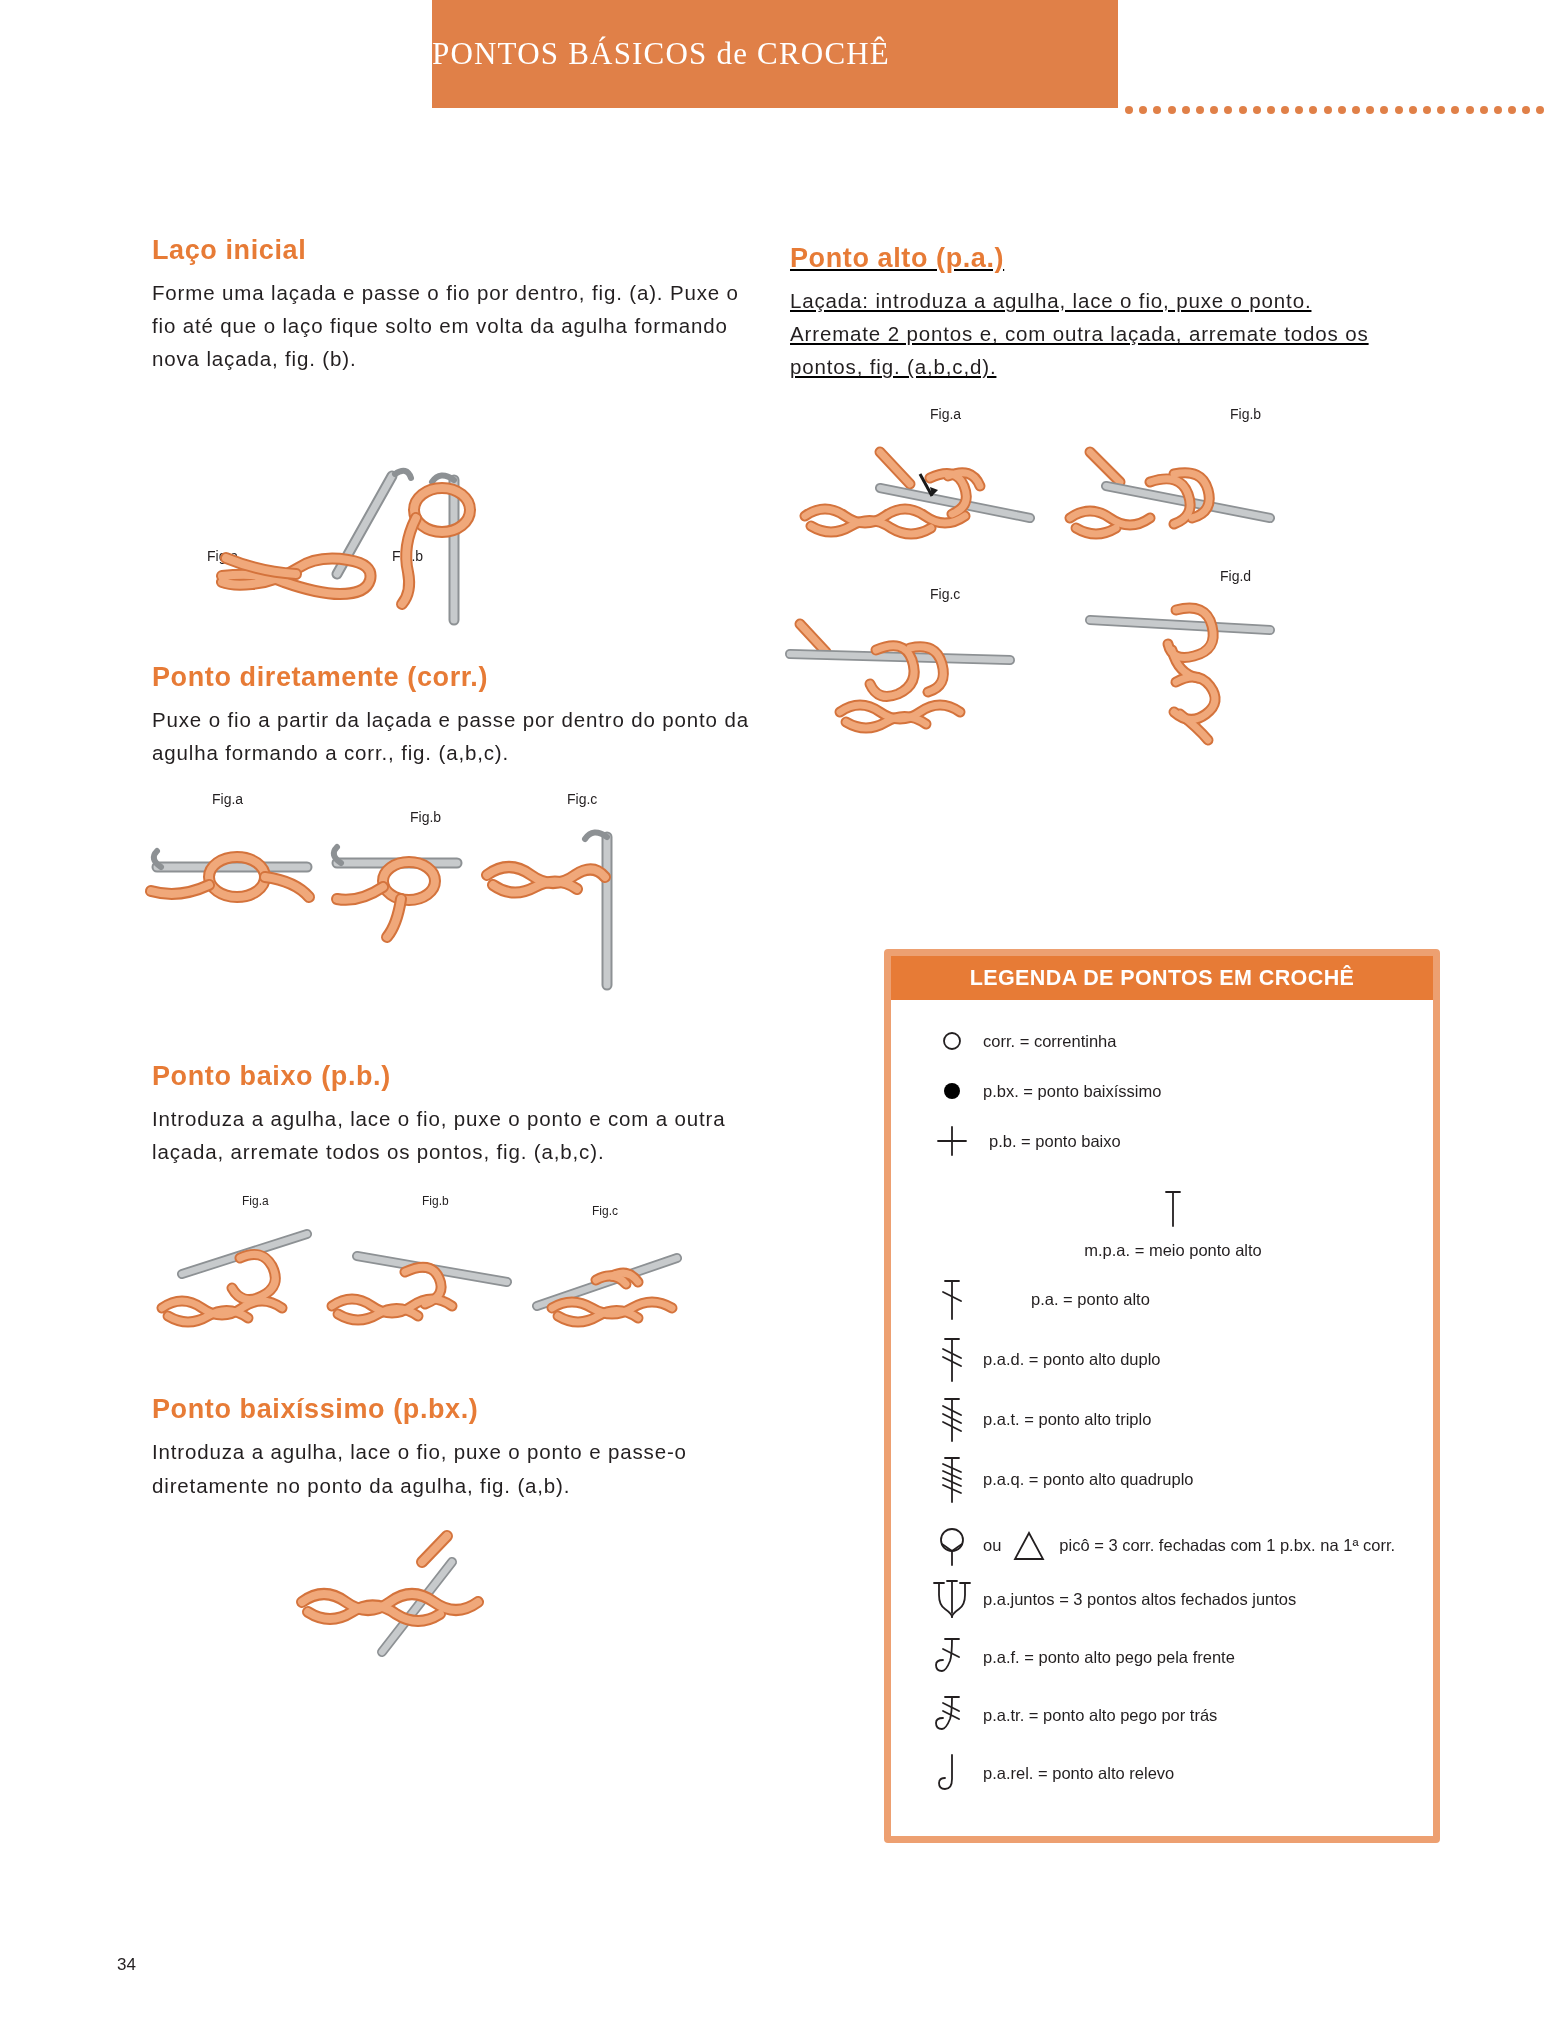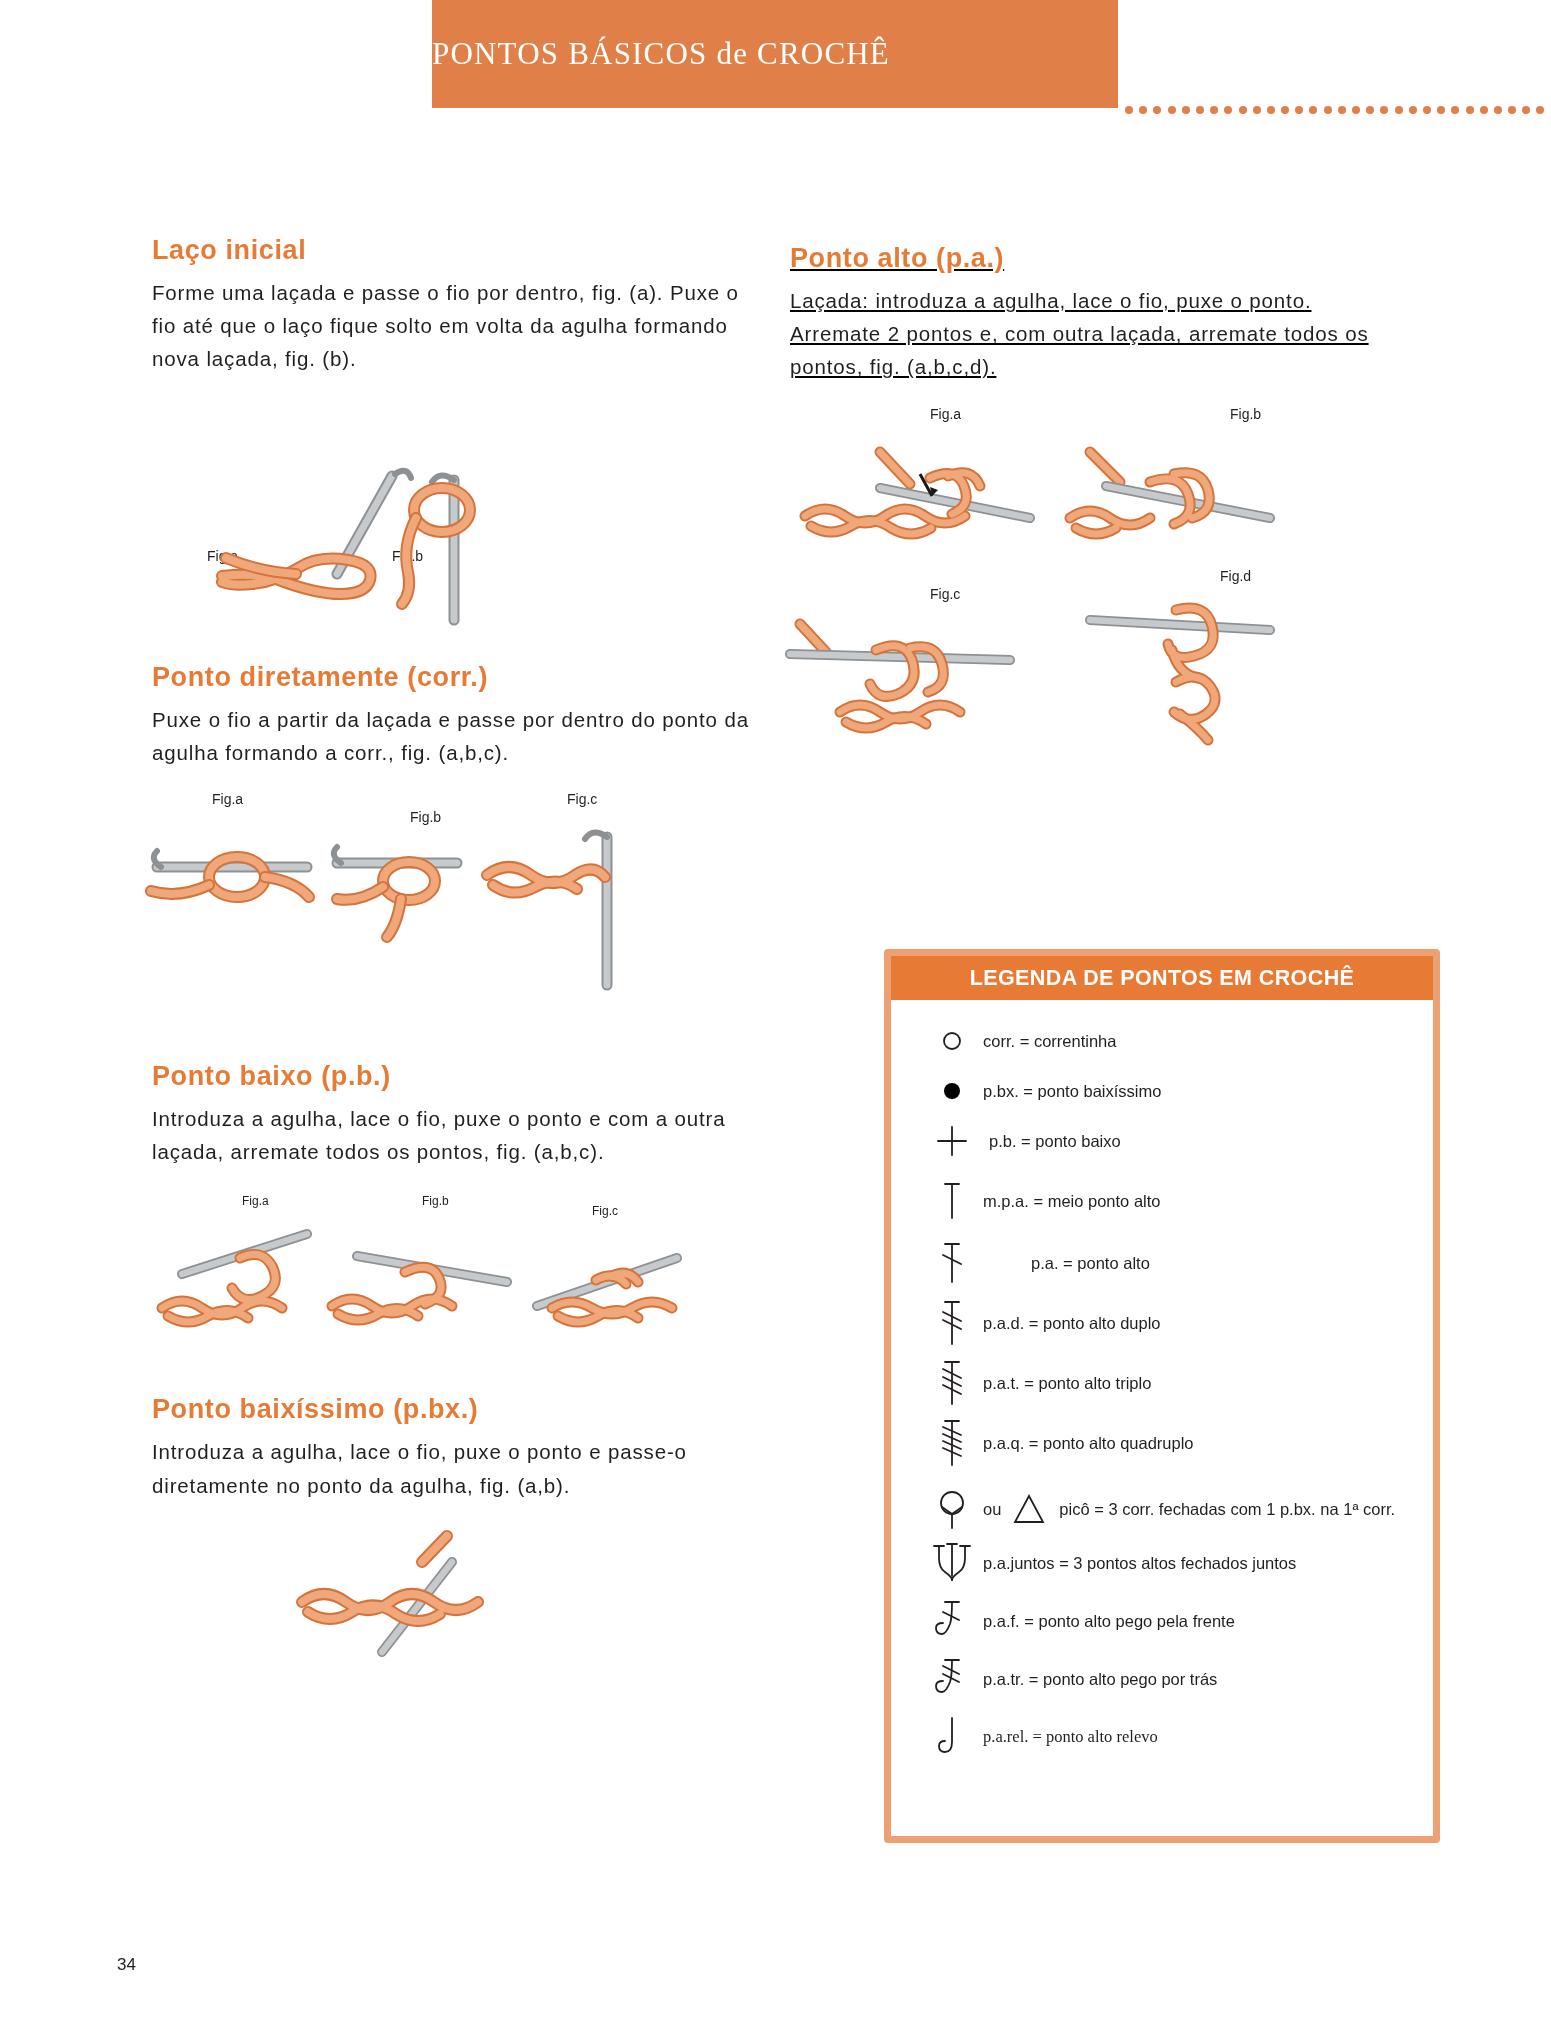--- a/index.html
+++ b/index.html
@@ -426,21 +426,21 @@
         </li>
         <li class="legend-row" style="margin-top: 4px; gap: 6px;">
           <span class="legend-sym">
             <svg width="46" height="46" viewBox="0 0 46 46">
               <path d="M23 9 L23 37" stroke="#231f20" stroke-width="1.8" fill="none" stroke-linecap="round"></path>
               <path d="M9 23 L37 23" stroke="#231f20" stroke-width="1.8" fill="none" stroke-linecap="round"></path>
             </svg>
           </span>
           <span class="legend-txt">p.b. = ponto baixo</span>
         </li>
-        <li class="legend-row" style="margin-top: 14px;">
+        <li class="legend-row" style="margin-top: 14px; flex-direction: column;">
           <span class="legend-sym">
             <svg width="46" height="46" viewBox="0 0 46 46">
               <path d="M23 6 L23 40" stroke="#231f20" stroke-width="1.8" fill="none" stroke-linecap="round"></path>
               <path d="M16 6 L30 6" stroke="#231f20" stroke-width="1.8" fill="none" stroke-linecap="round"></path>
             </svg>
           </span>
           <span class="legend-txt">m.p.a. = meio ponto alto</span>
         </li>
         <li class="legend-row" style="margin-top: 16px; gap: 48px;">
           <span class="legend-sym">
@@ -532,21 +532,21 @@
           <span class="legend-sym">
             <svg width="46" height="46" viewBox="0 0 46 46">
               <path d="M16 4 L30 4" stroke="#231f20" stroke-width="1.8" fill="none" stroke-linecap="round"></path>
               <path d="M23 4 q0 16 -2 22 q-4 10 -8 10 q-6 0 -6 -6 q0 -5 7 -5" stroke="#231f20" stroke-width="1.8" fill="none" stroke-linecap="round"></path>
               <path d="M14 10 L30 18" stroke="#231f20" stroke-width="1.8" fill="none" stroke-linecap="round"></path>
               <path d="M14 18 L30 26" stroke="#231f20" stroke-width="1.8" fill="none" stroke-linecap="round"></path>
             </svg>
           </span>
           <span class="legend-txt">p.a.tr. = ponto alto pego por trás</span>
         </li>
-        <li class="legend-row" style="margin-top: 12px; font-family: Liberation Serif, serif;">
+        <li class="legend-row" style="margin-top: 12px;">
           <span class="legend-sym">
             <svg width="46" height="46" viewBox="0 0 46 46">
               <path d="M23 4 L23 28 q0 10 -7 10 q-6 0 -6 -6 q0 -5 6 -5" stroke="#231f20" stroke-width="1.8" fill="none" stroke-linecap="round"></path>
             </svg>
           </span>
           <span class="legend-txt">p.a.rel. = ponto alto relevo</span>
         </li>
       </ul>
   </div>
 

